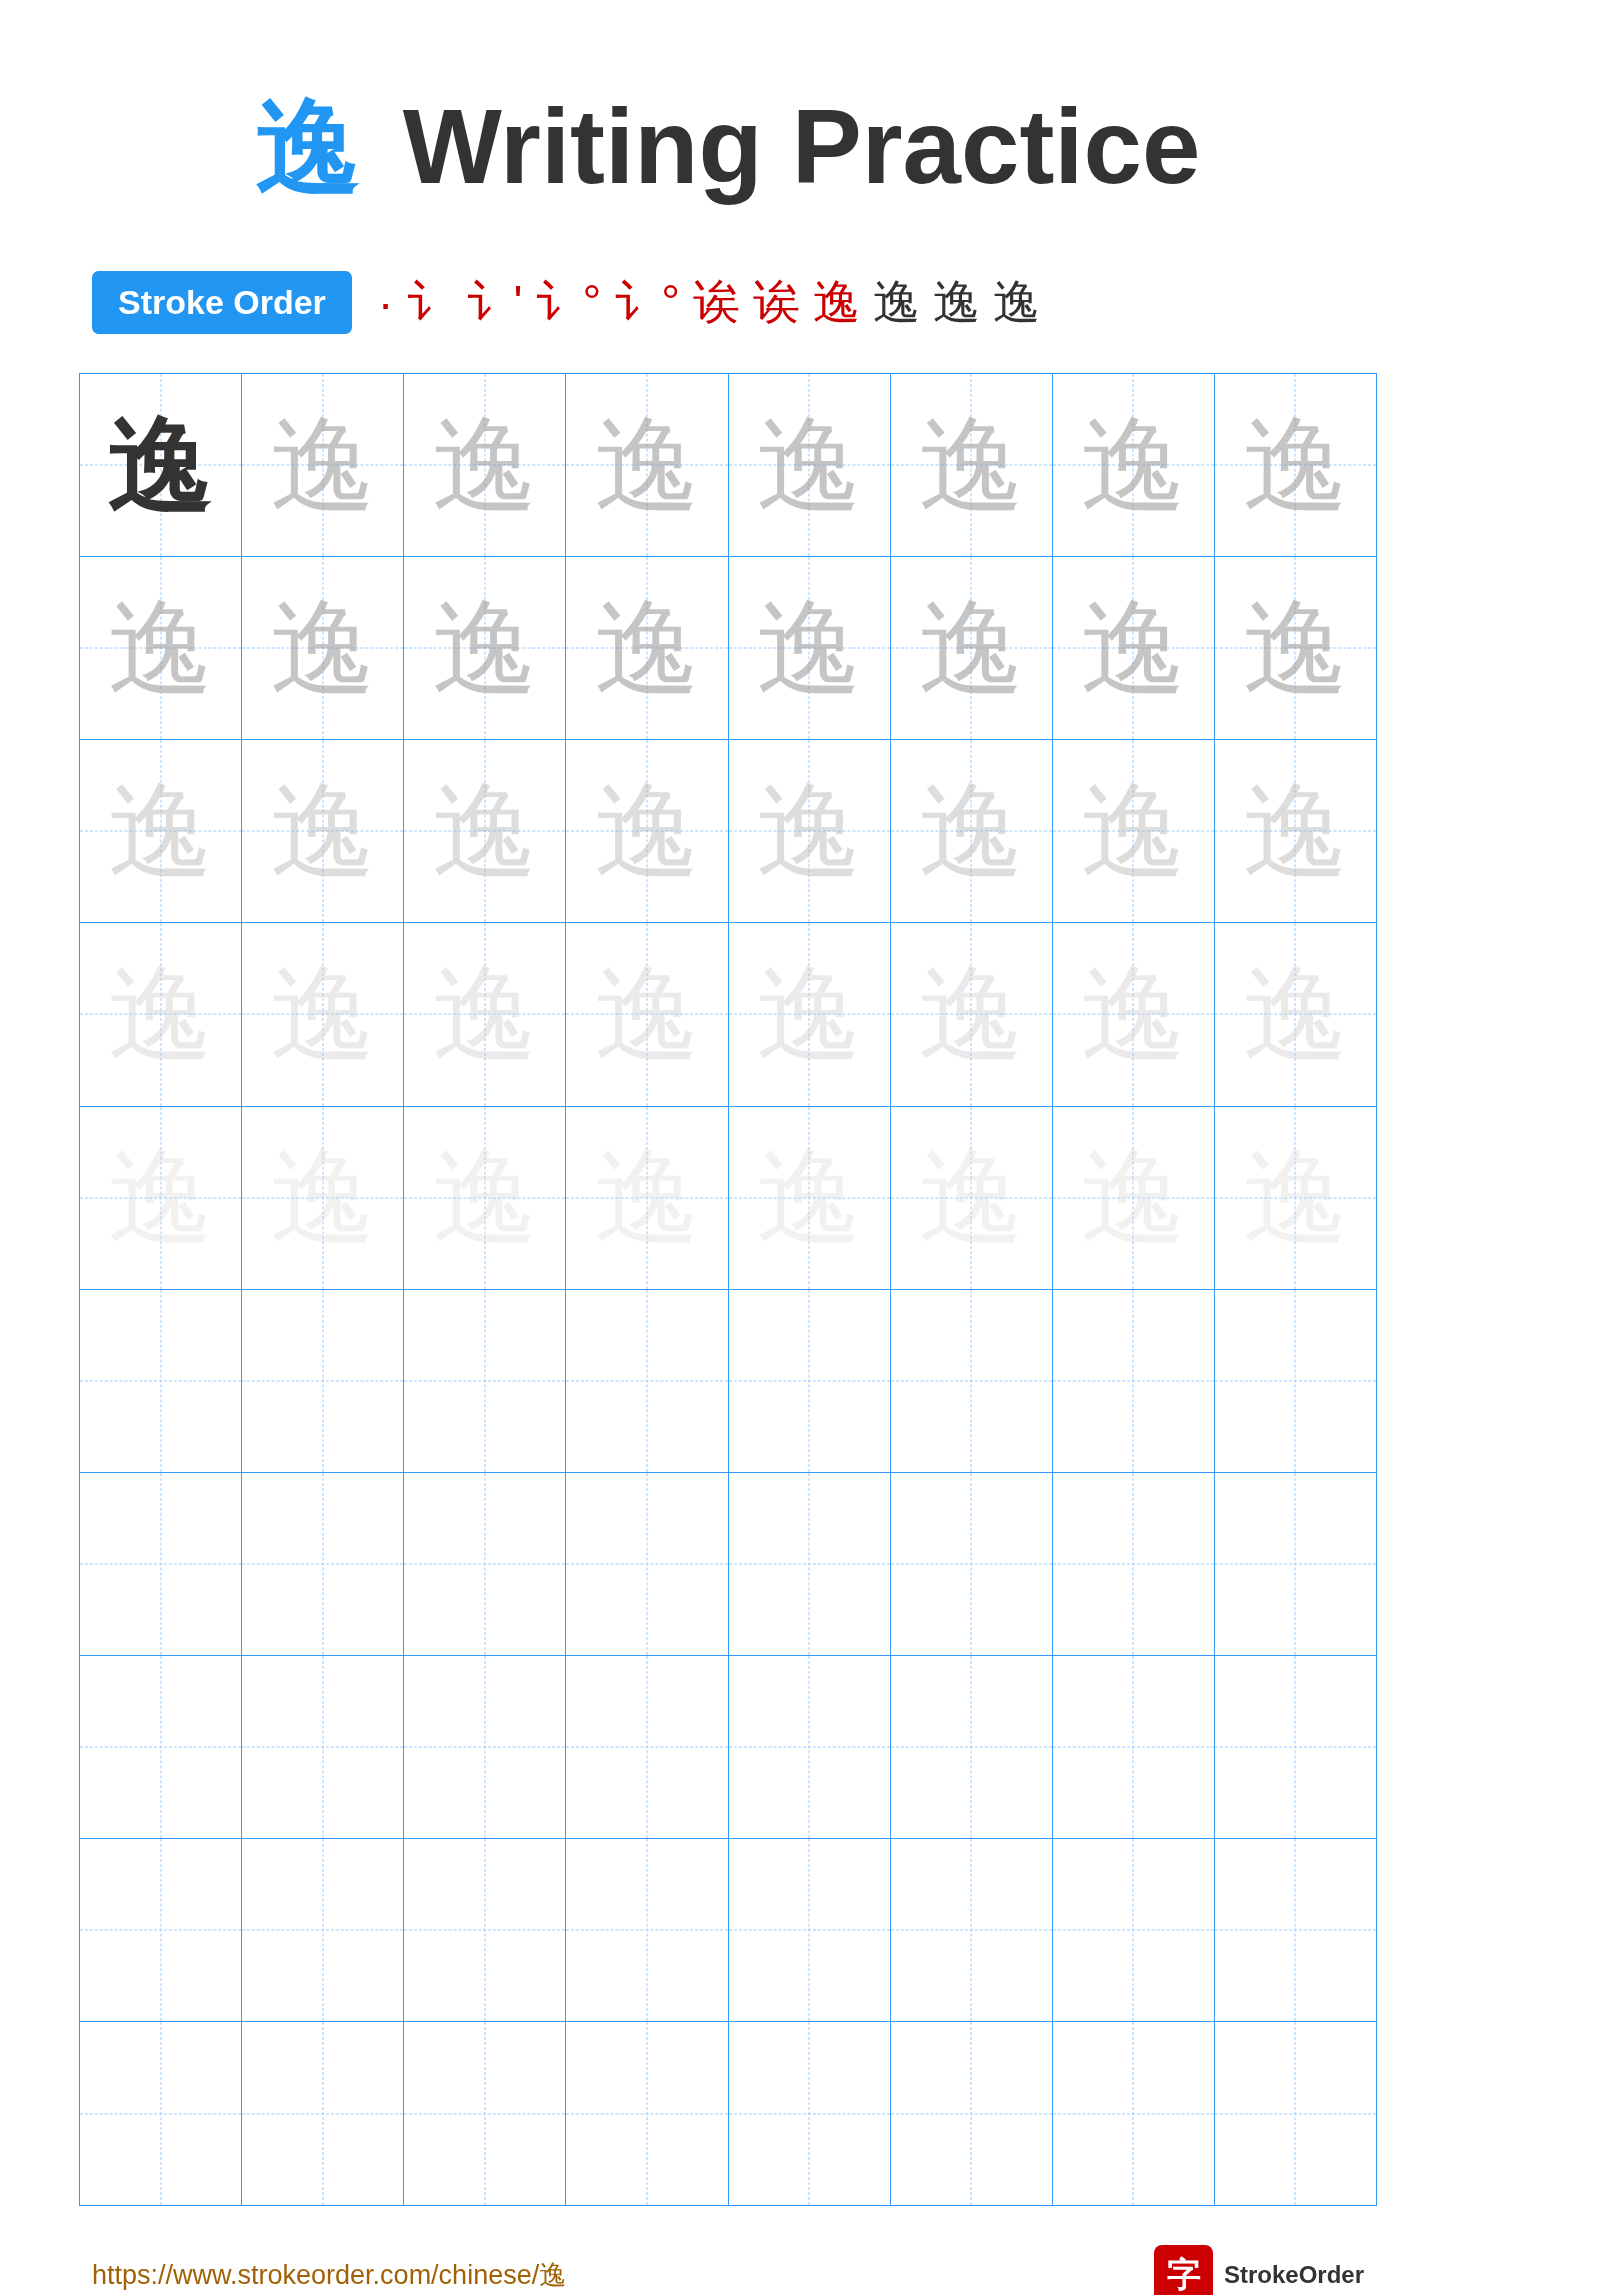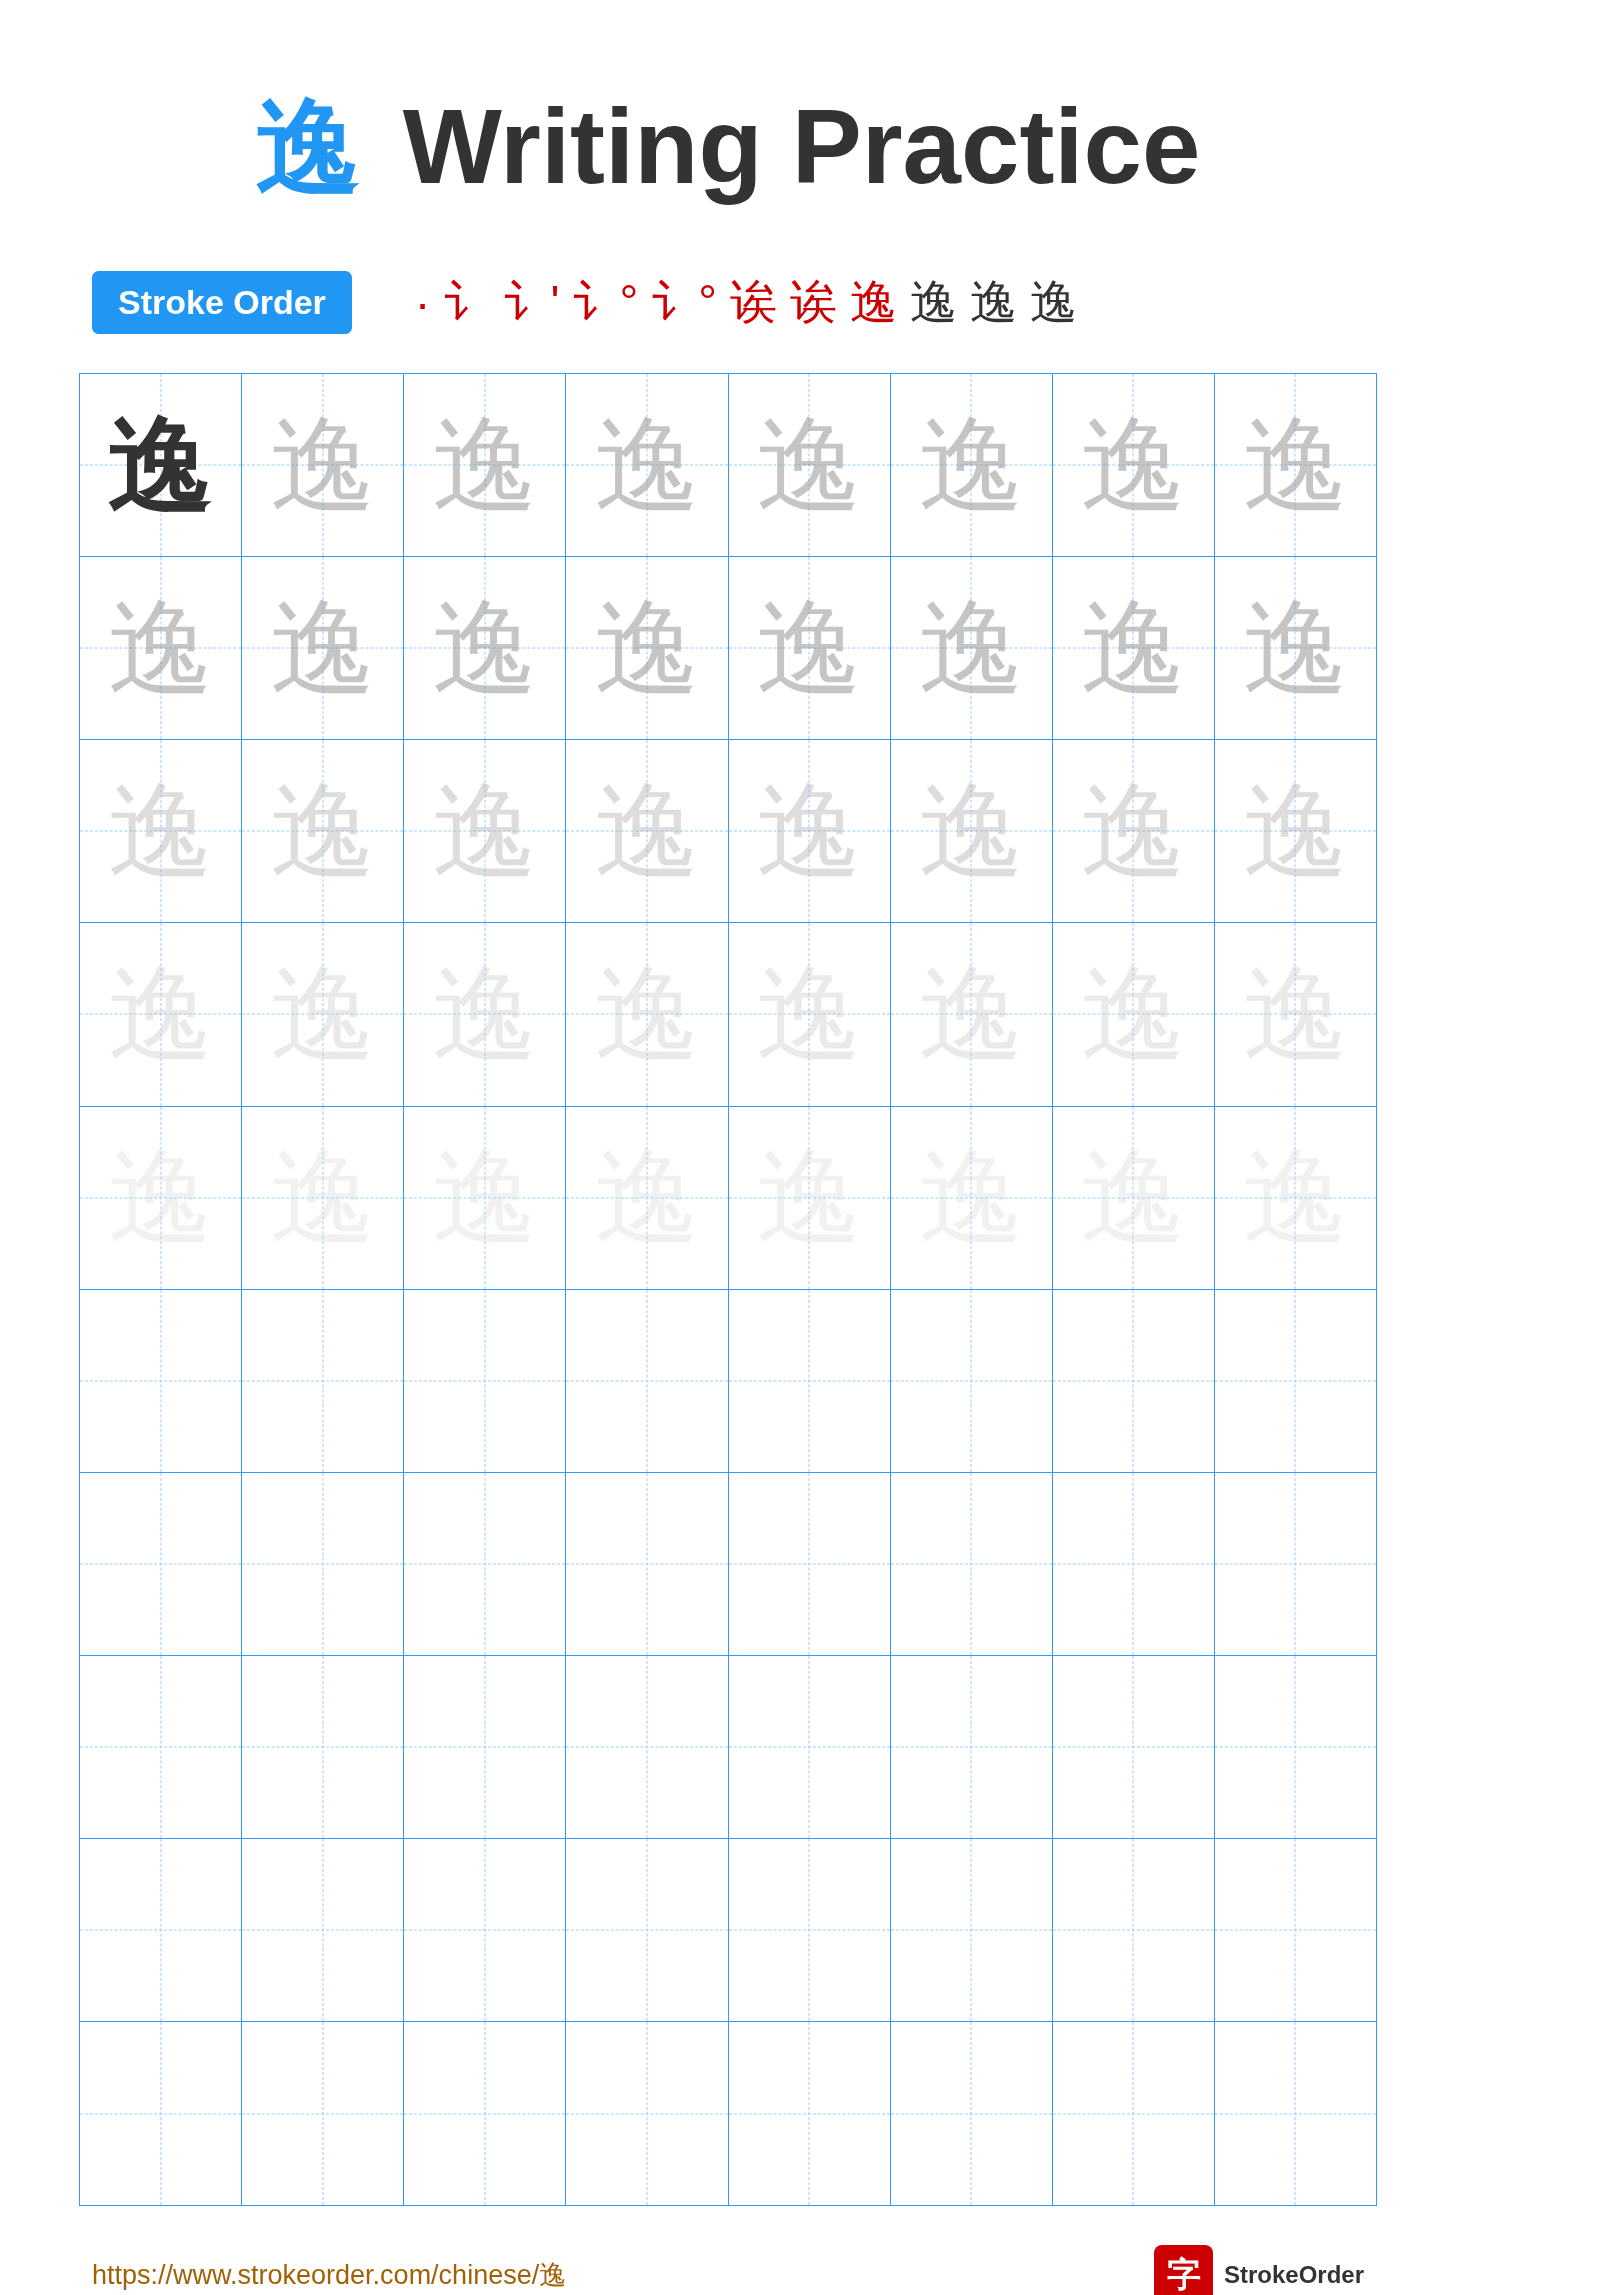--- a/index.html
+++ b/index.html
@@ -40,21 +40,20 @@
       color: #333333;
       margin-left: 13px;
     }
 
     .stroke-order-row {
       display: flex;
       align-items: center;
       width: 100%;
       margin-bottom: 39px;
       padding-left: 13px;
-      gap: 37px;
     }
 
     .stroke-order-badge {
       background: #2196F3;
       color: white;
       font-size: 34px;
       font-weight: bold;
       padding: 11.8px 26px;
       border-radius: 6.5px;
       white-space: nowrap;

